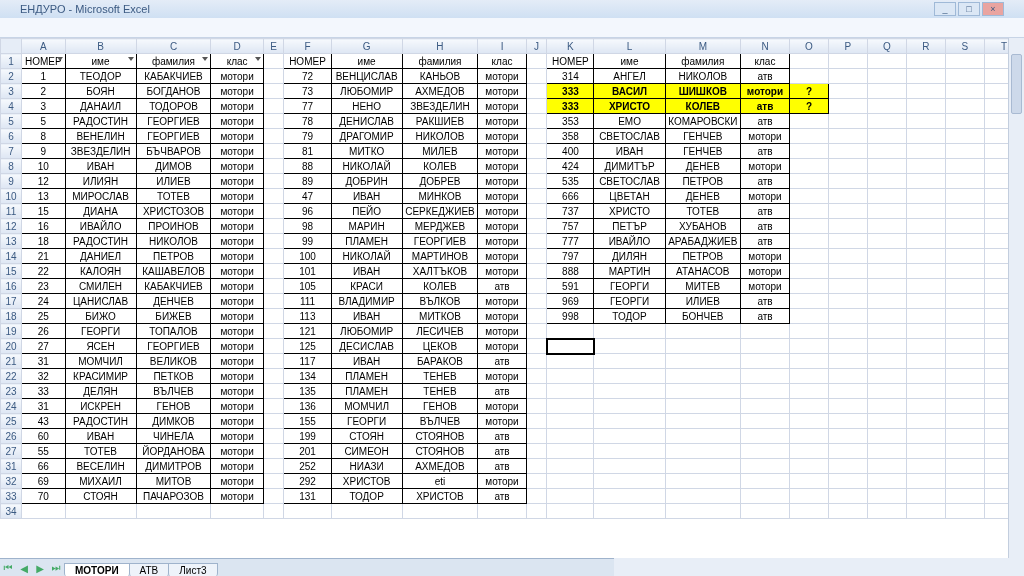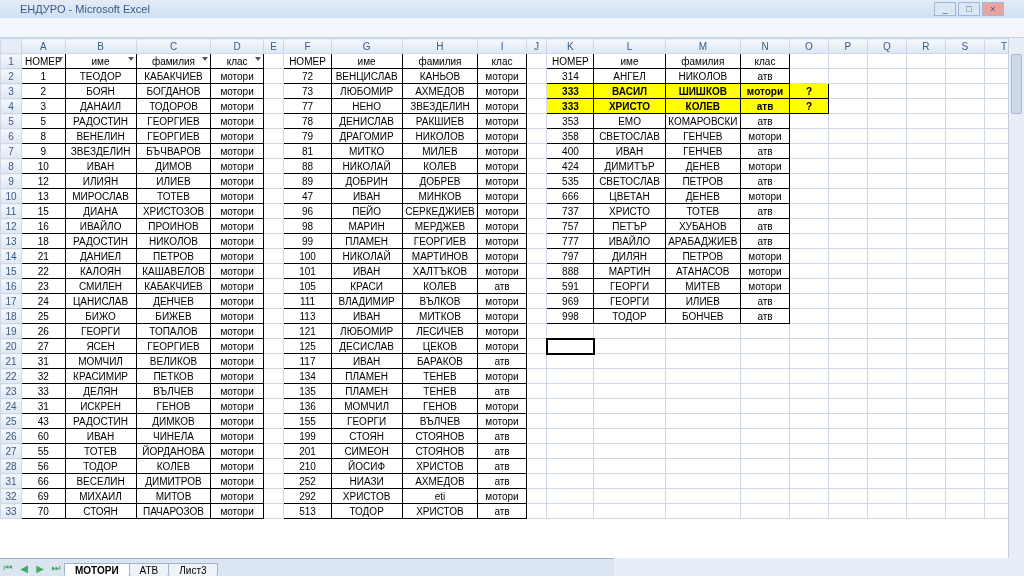--- a/index.html
+++ b/index.html
@@ -704,43 +704,20 @@
           <td class=""></td>
           <td class=""></td>
           <td class=""></td>
           <td class=""></td>
           <td class=""></td>
           <td class=""></td>
           <td class=""></td>
           <td class=""></td>
         </tr>
         <tr>
-          <th class="rowh">28</th>
-          <td class="databox">56</td>
-          <td class="databox">ТОДОР</td>
-          <td class="databox">КОЛЕВ</td>
-          <td class="databox">мотори</td>
-          <td class=""></td>
-          <td class="databox">210</td>
-          <td class="databox">ЙОСИФ</td>
-          <td class="databox">ХРИСТОВ</td>
-          <td class="databox">атв</td>
-          <td class=""></td>
-          <td class=""></td>
-          <td class=""></td>
-          <td class=""></td>
-          <td class=""></td>
-          <td class=""></td>
-          <td class=""></td>
-          <td class=""></td>
-          <td class=""></td>
-          <td class=""></td>
-          <td class=""></td>
-        </tr>
-        <tr>
           <th class="rowh">31</th>
           <td class="databox">66</td>
           <td class="databox">ВЕСЕЛИН</td>
           <td class="databox">ДИМИТРОВ</td>
           <td class="databox">мотори</td>
           <td class=""></td>
           <td class="databox">252</td>
           <td class="databox">НИАЗИ</td>
           <td class="databox">АХМЕДОВ</td>
           <td class="databox">атв</td>
@@ -779,24 +756,47 @@
           <td class=""></td>
           <td class=""></td>
         </tr>
         <tr>
           <th class="rowh">33</th>
           <td class="databox">70</td>
           <td class="databox">СТОЯН</td>
           <td class="databox">ПАЧАРОЗОВ</td>
           <td class="databox">мотори</td>
           <td class=""></td>
-          <td class="databox">513</td>
+          <td class="databox">131</td>
           <td class="databox">ТОДОР</td>
           <td class="databox">ХРИСТОВ</td>
           <td class="databox">атв</td>
+          <td class=""></td>
+          <td class=""></td>
+          <td class=""></td>
+          <td class=""></td>
+          <td class=""></td>
+          <td class=""></td>
+          <td class=""></td>
+          <td class=""></td>
+          <td class=""></td>
+          <td class=""></td>
+          <td class=""></td>
+        </tr>
+        <tr>
+          <th class="rowh">34</th>
+          <td class=""></td>
+          <td class=""></td>
+          <td class=""></td>
+          <td class=""></td>
+          <td class=""></td>
+          <td class=""></td>
+          <td class=""></td>
+          <td class=""></td>
+          <td class=""></td>
           <td class=""></td>
           <td class=""></td>
           <td class=""></td>
           <td class=""></td>
           <td class=""></td>
           <td class=""></td>
           <td class=""></td>
           <td class=""></td>
           <td class=""></td>
           <td class=""></td>

